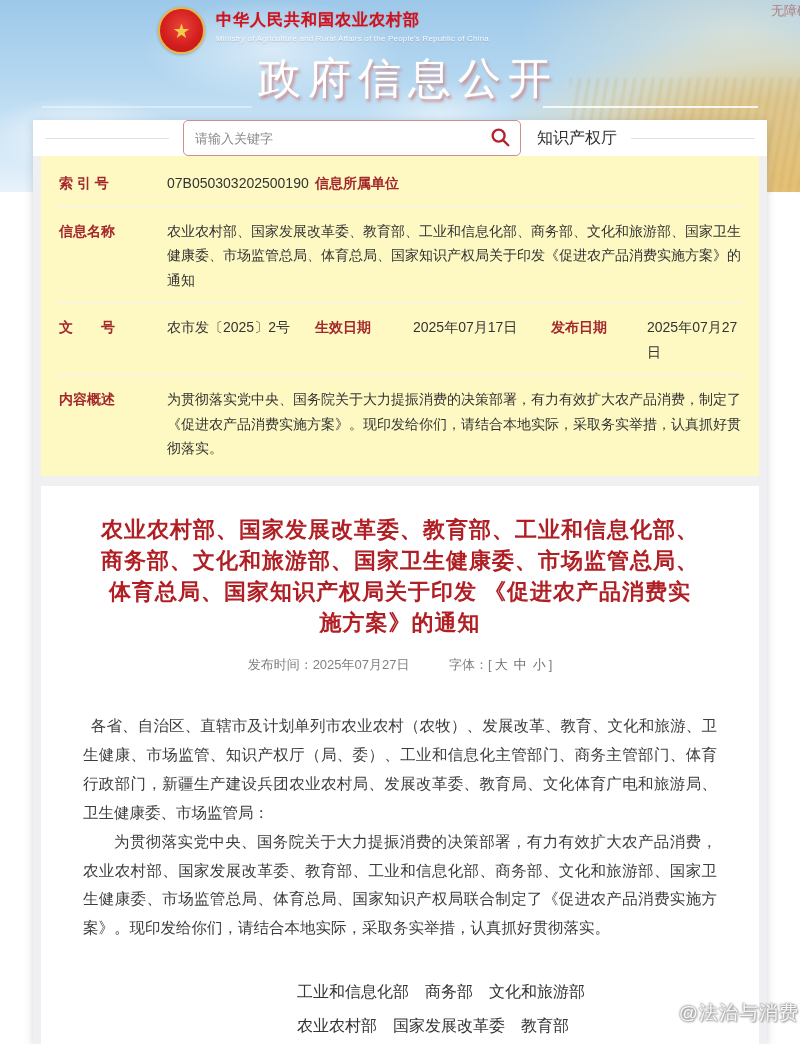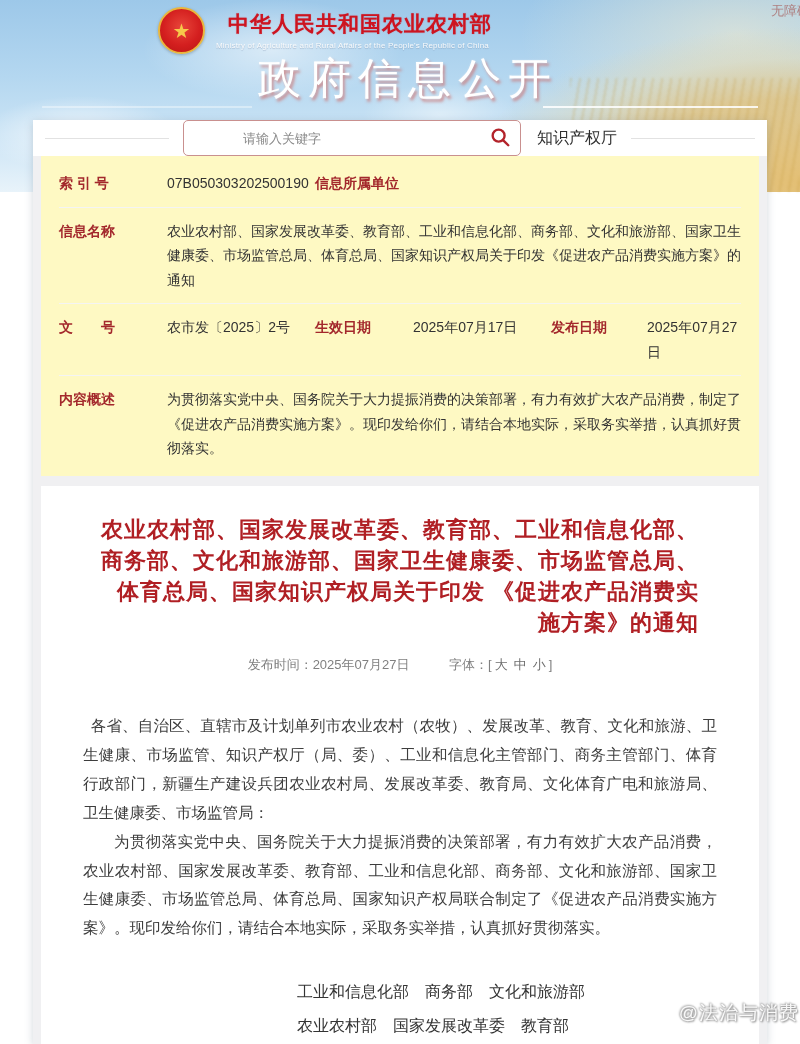--- a/index.html
+++ b/index.html
@@ -27,21 +27,21 @@
   .brand{position:absolute;top:7px;left:158px;display:flex;align-items:flex-start;gap:11px;}
   .emblem{
     width:47px;height:47px;border-radius:50%;flex:0 0 auto;
     background:radial-gradient(circle at 50% 42%, #e8463a 0%, #d41f1f 55%, #b81414 100%);
     border:2px solid #e9b63d;box-sizing:border-box;
     display:flex;align-items:center;justify-content:center;
     color:#f6c94a;font-size:20px;line-height:1;
     box-shadow:0 1px 3px rgba(0,0,0,.25);
   }
   .brand-text{padding-top:3px;}
-  .brand-cn{color:#cd1420;font-size:21px;font-weight:bold;letter-spacing:1px;text-shadow:0 0 1px rgba(205,20,32,.6);margin-left:12px;}
+  .brand-cn{color:#cd1420;font-size:16px;font-weight:bold;letter-spacing:1px;text-shadow:0 0 1px rgba(205,20,32,.6);}
   .brand-en{color:#fdfdfd;font-size:8px;letter-spacing:.2px;margin-top:3px;opacity:.95;text-shadow:0 1px 1px rgba(120,140,170,.5);}
   .accessibility{position:absolute;top:2px;right:-10px;font-size:13px;color:rgba(170,110,110,.85);}
   .page-title{
     position:absolute;top:50px;left:8px;width:100%;text-align:center;
     color:#ffffff;font-size:43px;font-weight:normal;letter-spacing:7px;
     text-shadow:2px 3px 3px rgba(205,125,125,.8), 0 0 2px rgba(255,255,255,.4);
   }
   .title-rule{position:absolute;top:106px;height:2px;background:rgba(255,255,255,.85);}
   .title-rule.left{left:42px;width:210px;opacity:.45;}
   .title-rule.right{right:42px;width:215px;}
@@ -49,21 +49,21 @@
   .card{
     position:absolute;top:120px;left:33px;width:734px;height:924px;
     background:#f0f0f2;box-shadow:0 2px 8px rgba(90,110,130,.28);
     display:flex;flex-direction:column;box-sizing:border-box;overflow:hidden;
   }
   .search-panel{background:#fff;height:66px;display:flex;align-items:center;padding:0 12px;}
   .h-rule{flex:1;height:1px;background:#e2e2e2;}
   .search-box{
     width:338px;height:36px;margin:0 8px 0 14px;background:#fff;
     border:1px solid #c9908f;border-radius:5px;
-    display:flex;align-items:center;box-sizing:border-box;padding-left:48px;
+    display:flex;align-items:center;box-sizing:border-box;
   }
   .search-box input{
     flex:1;border:none;outline:none;background:transparent;
     padding:0 8px 0 11px;font-size:13px;color:#333;
     font-family:"Liberation Sans","DejaVu Sans",sans-serif;
   }
   .search-box input::placeholder{color:#8a8a8a;}
   .search-btn{width:40px;height:100%;border:none;background:transparent;cursor:pointer;display:flex;align-items:center;justify-content:center;padding:0;}
   .advanced{font-size:16px;color:#2f2f2f;margin:0 14px 0 8px;white-space:nowrap;cursor:pointer;}
   .gap18{height:18px;}
@@ -74,21 +74,21 @@
   .meta-row:last-child{border-bottom:none;}
   .row-a{grid-template-columns:108px 148px 98px 1fr;}
   .row-b{grid-template-columns:108px 1fr;}
   .row-c{grid-template-columns:108px 148px 98px 138px 96px 1fr;}
   .m-label{color:#a3282c;font-weight:bold;white-space:pre;}
   .m-value{color:#333;}
   
   .doc-panel{background:#fff;margin:10px 8px 0;flex:1;padding:28px 42px 16px;box-sizing:border-box;}
   .doc-title{
     color:#b01f24;font-size:22px;font-weight:bold;line-height:1.42;
-    text-align:right;letter-spacing:1px;margin:0 18px;
+    text-align:center;letter-spacing:1px;margin:0 18px;
   }
   .doc-meta{margin-top:18px;text-align:center;font-size:13px;color:#808080;}
   .doc-meta .seg{margin:0 18px;}
   .font-btn{cursor:pointer;margin:0 3px;color:#6e6e6e;}
   .doc-body{margin-top:38px;font-size:15.5px;color:#3d3d3d;line-height:1.86;text-align:justify;}
   .doc-body p{margin:0;}
   .doc-body p.indent{text-indent:2em;}
   .doc-body p.small-indent{text-indent:.5em;}
   .sig-wrap{margin:32px 0 0 214px;width:fit-content;}
   .sig-line{font-size:16px;color:#333;line-height:2.15;white-space:pre;}

